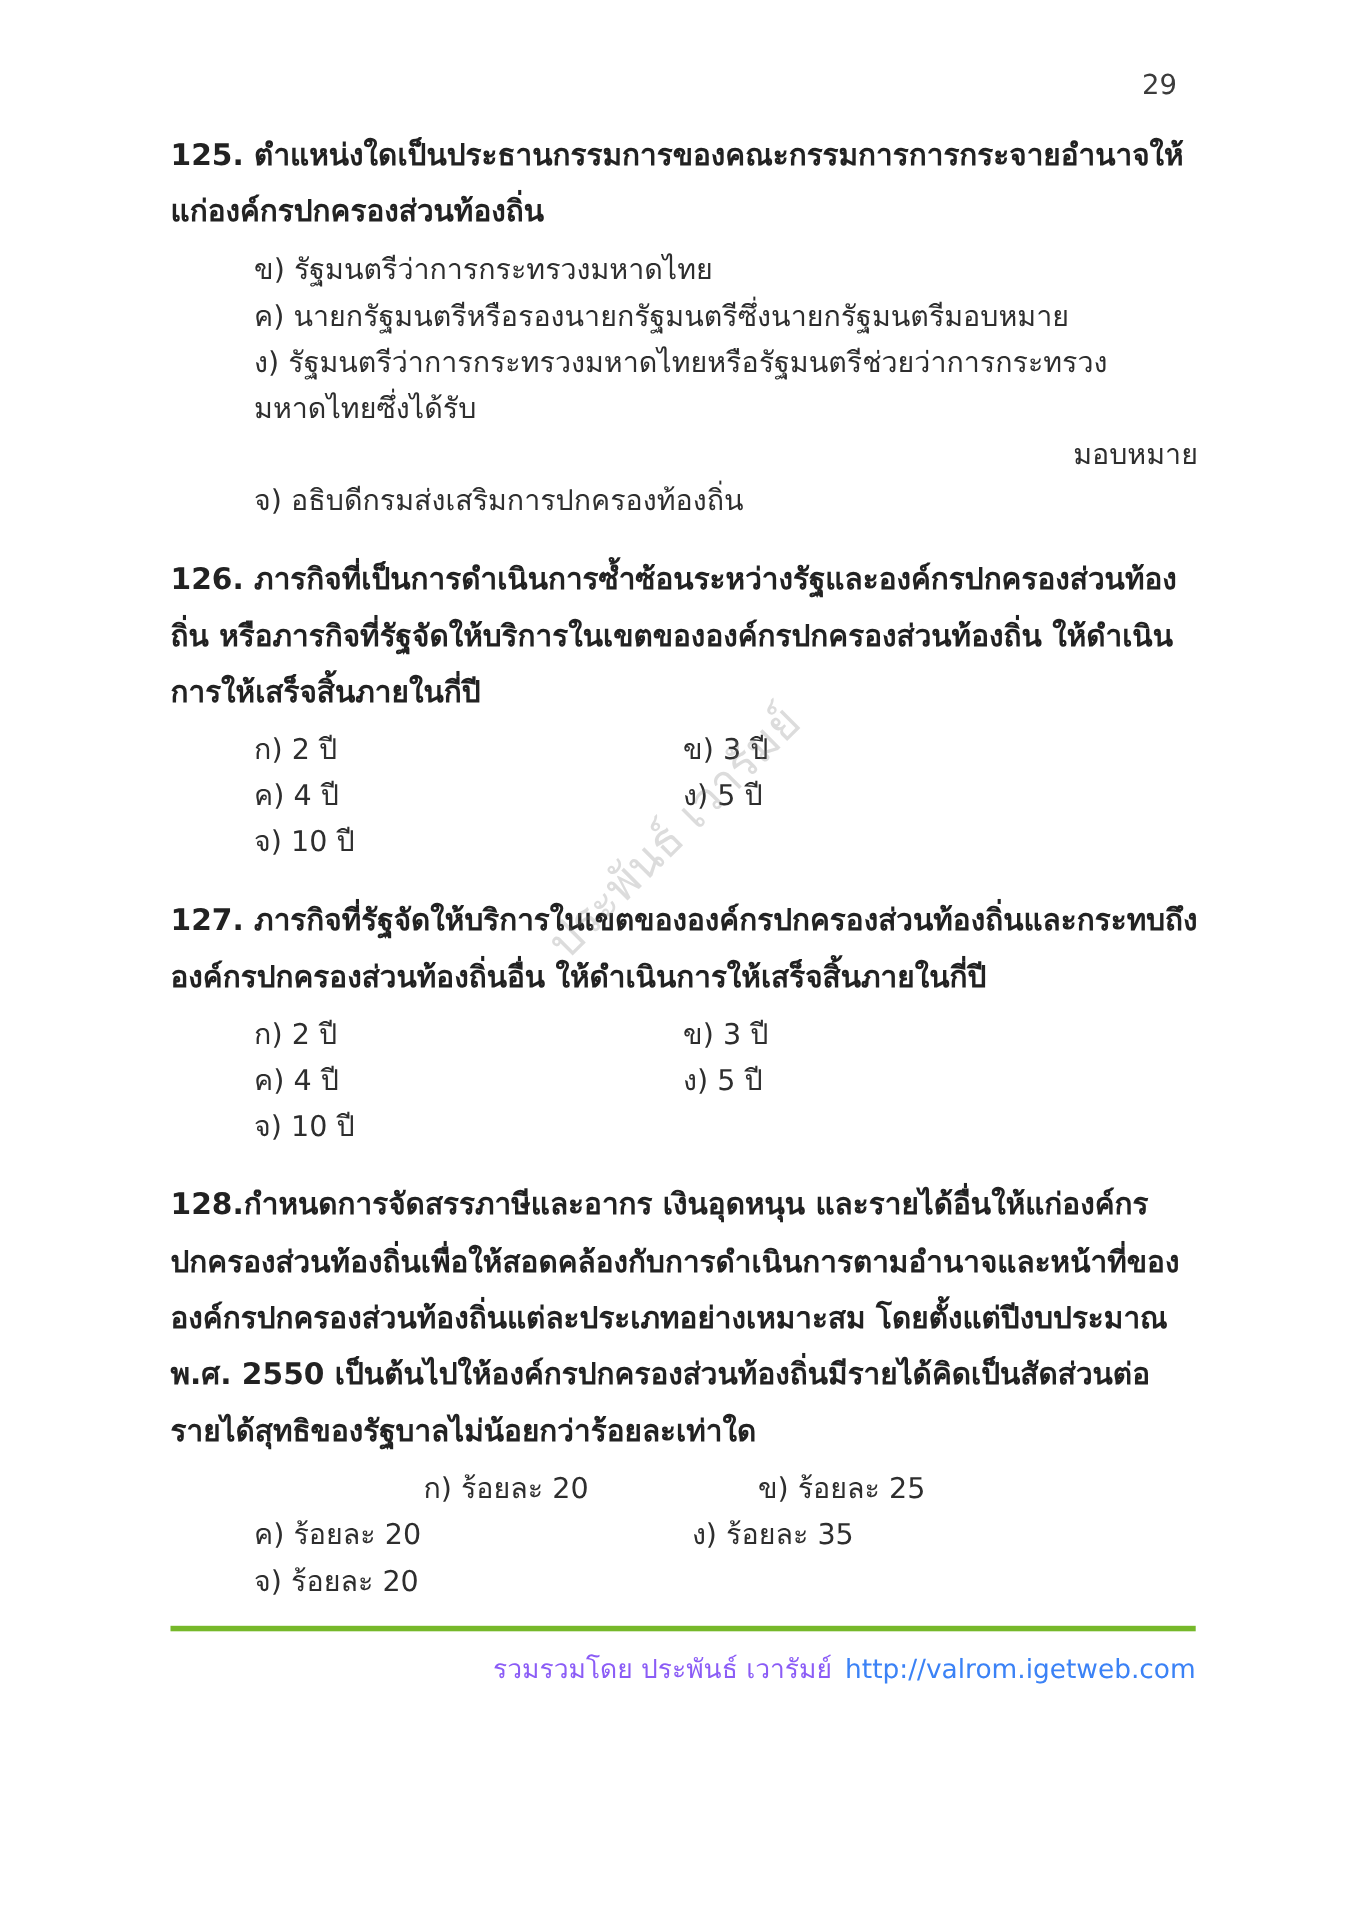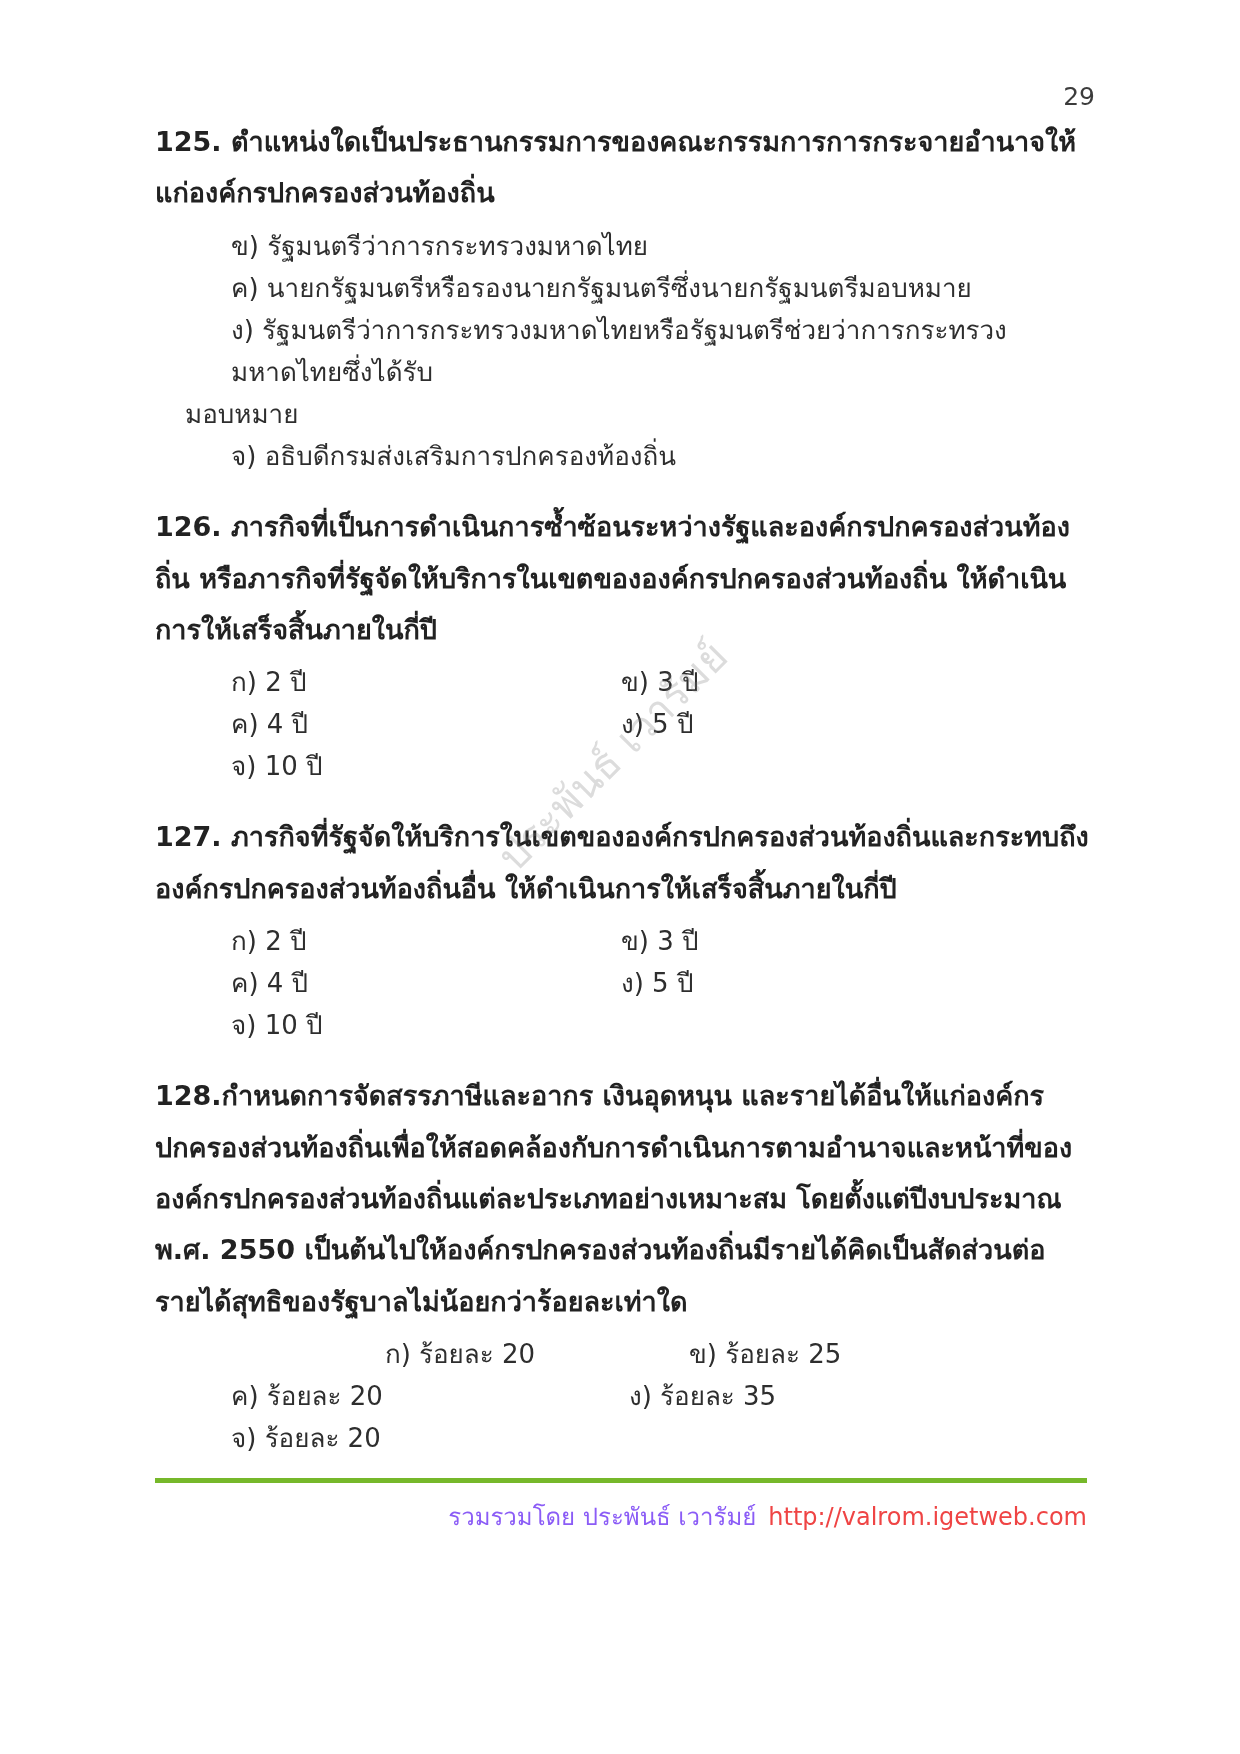--- a/index.html
+++ b/index.html
@@ -6,40 +6,40 @@
   html,body { width:1240px; height:1754px; }
   body {
     background:#ffffff;
     font-family:"DejaVu Sans", sans-serif;
     color:#2e2e2e;
     position:relative;
     overflow:hidden;
   }
   .page { position:absolute; inset:0; }
   .page-number {
-    position:absolute; top:62px; right:145px;
-    font-size:25px; color:#3c3c3c;margin-top:20px;
+    position:absolute; top:62px; right:170px;
+    font-size:25px; color:#3c3c3c;
   }
   .content { position:absolute; left:155px; top:116px; width:934px; }
   .question { margin-top:24px; }
   .question:first-child { margin-top:0; }
   .q-title {
     font-weight:bold;
     font-size:27px;
     line-height:1.9;
     color:#222222;
   }
   .opts { margin-top:6px; }
   .opt-row {
     padding-left:76px;
     font-size:26px;
     line-height:1.62;
     color:#2e2e2e;
   }
-  .opt-row.cont { padding-left:30px; }
+  .opt-row.cont { padding-left:30px;text-align:right; }
   .two-col { display:flex; }
   .two-col .c1 { width:390px; flex:0 0 auto; }
   .two-col.wide .c1 { width:458px;text-align:center; }
   .two-col.wide2 .c1 { width:398px; }
   .watermark {
     position:absolute; left:455px; top:710px; width:340px;
     transform:rotate(-45deg);
     font-size:42px;
     color:rgba(130,130,130,0.28);
     white-space:nowrap;
@@ -48,21 +48,21 @@
   .footer-bar {
     position:absolute; left:155px; top:1478px;
     width:932px; height:5px;
     background:#76b82a;
   }
   .footer-text {
     position:absolute; top:1497px; right:153px;
     font-size:24px;
   }
   .footer-credit { color:#8b5cf6; }
-  .footer-link { color:#ef4444; margin-left:12px;margin-top:36px; }
+  .footer-link { color:#3b82f6; margin-left:12px;margin-top:36px; }
 </style>
 </head>
 <body>
 
 <div class="page">
 
   <div class="page-number">29</div>
 
   <div class="content">
 

